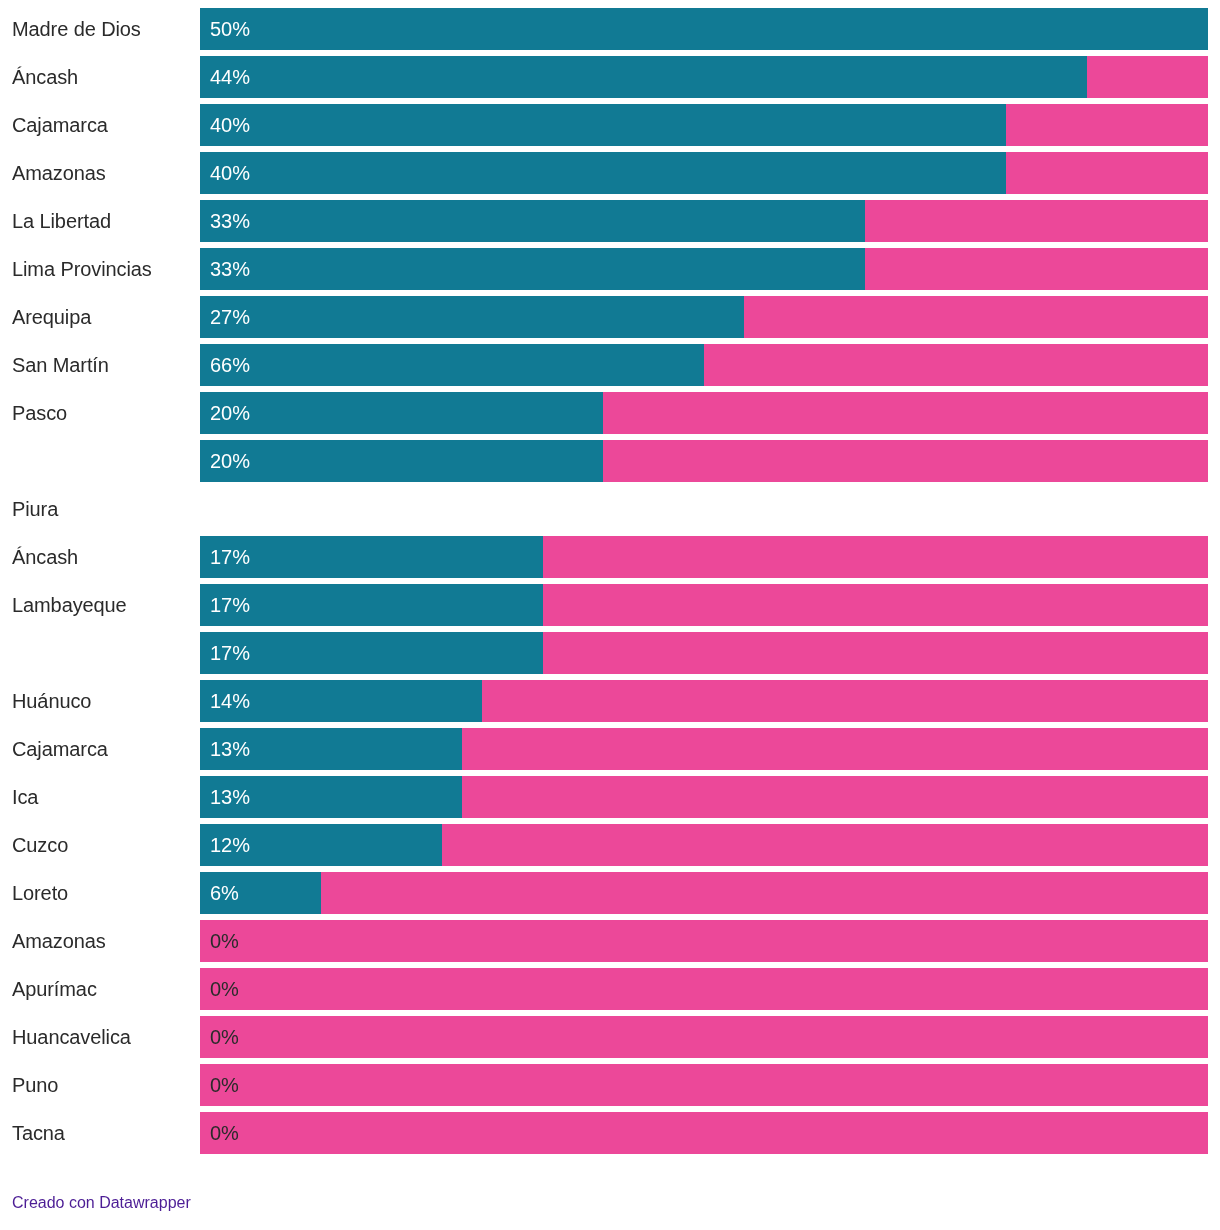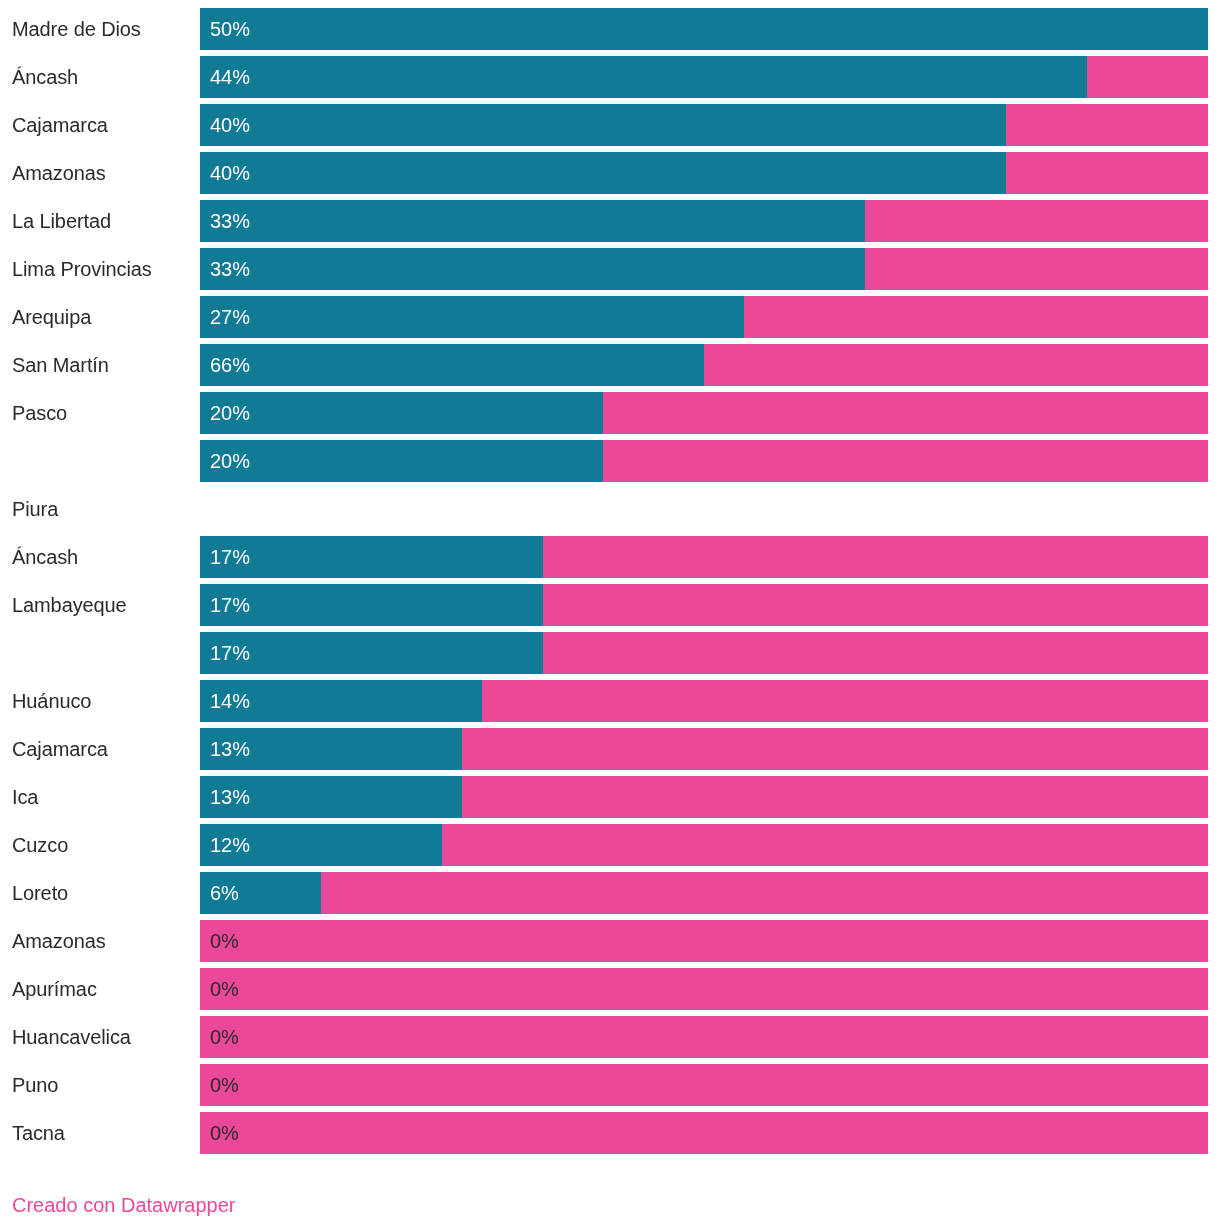--- a/index.html
+++ b/index.html
@@ -69,22 +69,22 @@
     color: #ffffff;
     white-space: nowrap;
   }
   .row.zero .bar-value {
     color: #2b2b2b;
   }
   .footer {
     position: absolute;
     left: 12px;
     top: 1194px;
-    font-size: 20px;
-    color: #ec4899;
+    font-size: 16px;
+    color: #4c1d95;
     white-space: nowrap;
   }
 </style>
 </head>
 <body>
 
 <div class="chart-wrap">
   <div class="rows">
       <div class="row">
         <div class="row-label">Madre de Dios</div>

